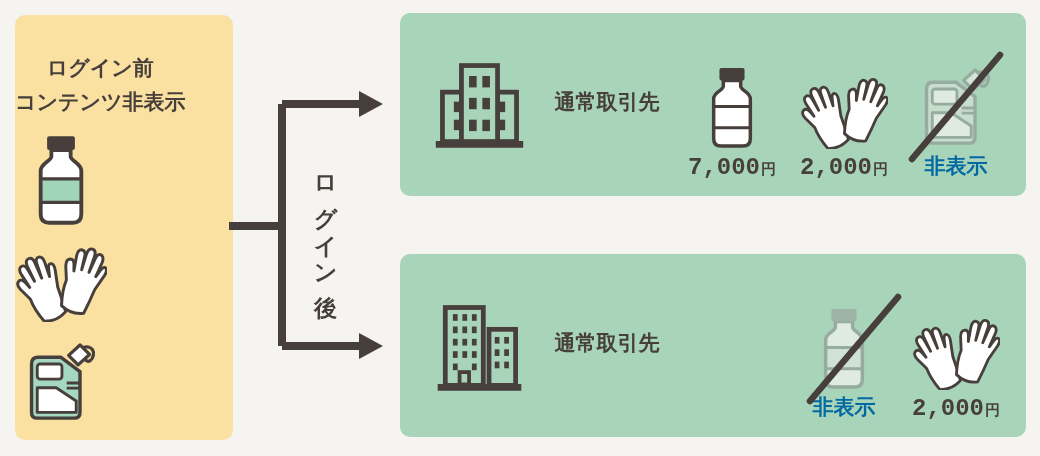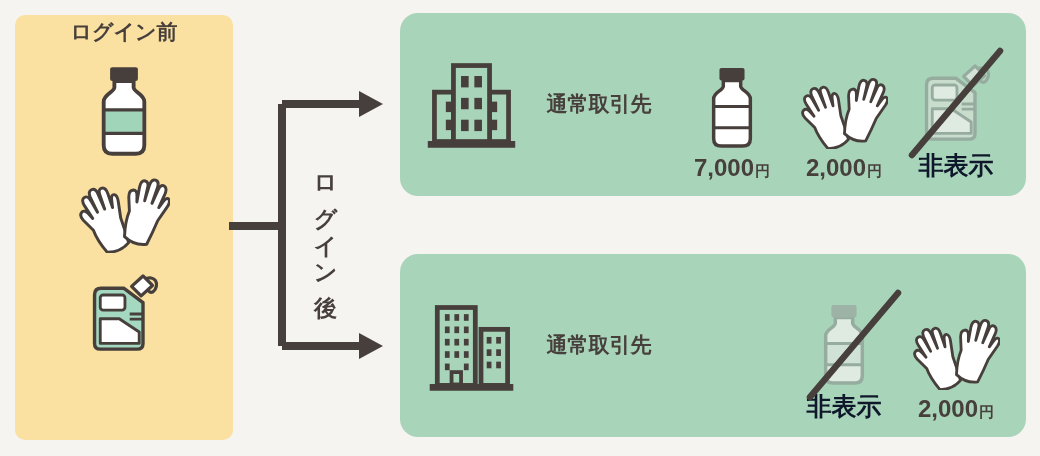--- a/index.html
+++ b/index.html
@@ -8,22 +8,22 @@
     background:#f6f4f1;
     font-family:"Liberation Sans","DejaVu Sans",sans-serif;
     color:#473f3b;
   }
   .stage{position:absolute;inset:0;}
 
   
   .panel-before{
     position:absolute;left:15px;top:15px;width:218px;height:425px;
     background:#fae1a1;border-radius:10px;
-    display:flex;flex-direction:column;align-items:center;
-    box-sizing:border-box;
+    display:flex;flex-direction:column;align-items:flex-start;
+    padding-top:36px;box-sizing:border-box;
   }
   .panel-title{
     text-align:center;font-size:21px;font-weight:bold;line-height:1.6;
     color:#473f3b;
   }
   .panel-icons{
     display:flex;flex-direction:column;align-items:center;
     margin-top:16px;gap:18px;
   }
 
@@ -32,61 +32,63 @@
   .arrow-label{
     position:absolute;left:311px;top:161px;height:150px;
     writing-mode:vertical-rl;text-orientation:upright;
     font-size:23px;font-weight:bold;letter-spacing:3px;color:#473f3b;
     display:flex;align-items:center;
   }
 
   
   .card{
     position:absolute;left:400px;width:626px;height:183px;
-    background:#a8d4ba;border-radius:18px;
+    background:#a8d4ba;border-radius:10px;
     display:flex;align-items:center;box-sizing:border-box;
-    padding:0 24px 0 24px;
+    padding:0 24px 0 32px;
+    font-family:Liberation Mono, monospace;
   }
   .card-a{top:13px;}
   .card-b{top:254px;}
   .building{flex:0 0 auto;margin-right:14px;}
   .company-name{
     width:132px;text-align:center;font-size:21px;font-weight:bold;
     line-height:1.55;color:#473f3b;flex:0 0 auto;
   }
   .products{
     margin-left:auto;display:flex;align-items:flex-end;gap:20px;
   }
   .product{
     display:flex;flex-direction:column;align-items:center;
     justify-content:flex-end;height:150px;min-width:92px;
   }
   .prod-icon{position:relative;display:flex;align-items:flex-end;margin-bottom:7px;}
   .slash{position:absolute;left:-14px;top:-16px;overflow:visible;pointer-events:none;}
   .price-line{white-space:nowrap;line-height:1;}
   .price-value{font-size:24px;font-weight:bold;color:#473f3b;}
   .price-unit{font-size:15px;font-weight:bold;color:#473f3b;margin-left:1px;}
-  .hidden-label{font-size:25px;font-weight:bold;color:#0f172a;line-height:1.1;}
+  .hidden-label{font-size:21px;font-weight:bold;color:#0369a1;line-height:1.1;}
 
   svg{display:block;}
 </style>
 </head>
 <body>
 
 <svg width="0" height="0" style="position:absolute" aria-hidden="true">
   <defs>
     <path id="glove" d="M13 72 C10 62 8.5 52 9 44 L3.5 30 Q1 23 5.5 21 Q9.5 19.5 11.5 26 L13.5 32 L11 16 Q10 8 14.5 7.5 Q19 7 19.5 14 L21 28 L20.5 10 Q20.5 3 25 3 Q29.5 3 29.5 10 L29.5 28 L31 12 Q31.5 5 36 6 Q40 7 39.5 14 L38 30 L40.5 22 Q42.5 16 45.5 18 Q48 20 46.5 26 L41.5 44 Q40.5 58 38.5 72 Q26 78 13 72 Z"></path>
   </defs>
 </svg>
 
 <div class="stage">
 
   <div class="panel-before">
     <div class="panel-title">
       <div>ログイン前</div>
+      <div>コンテンツ非表示</div>
     </div>
     <div class="panel-icons">
 
       <span>
         <svg viewBox="0 0 58 86" width="62" height="92">
           <path d="M20 15 H38 V21 C38 25 48 27.5 48 34 V75 Q48 83 40 83 H18 Q10 83 10 75 V34 C10 27.5 20 25 20 21 Z" fill="#ffffff"></path>
           <rect x="11.5" y="42" width="35" height="22" fill="#a0d5ba"></rect>
           <path d="M10 42 H48 M10 64 H48" stroke="#473f3b" stroke-width="3"></path>
           <path d="M20 15 H38 V21 C38 25 48 27.5 48 34 V75 Q48 83 40 83 H18 Q10 83 10 75 V34 C10 27.5 20 25 20 21 Z" fill="none" stroke="#473f3b" stroke-width="3.6"></path>
           <rect x="16" y="2" width="26" height="13" rx="2" fill="#473f3b"></rect>

